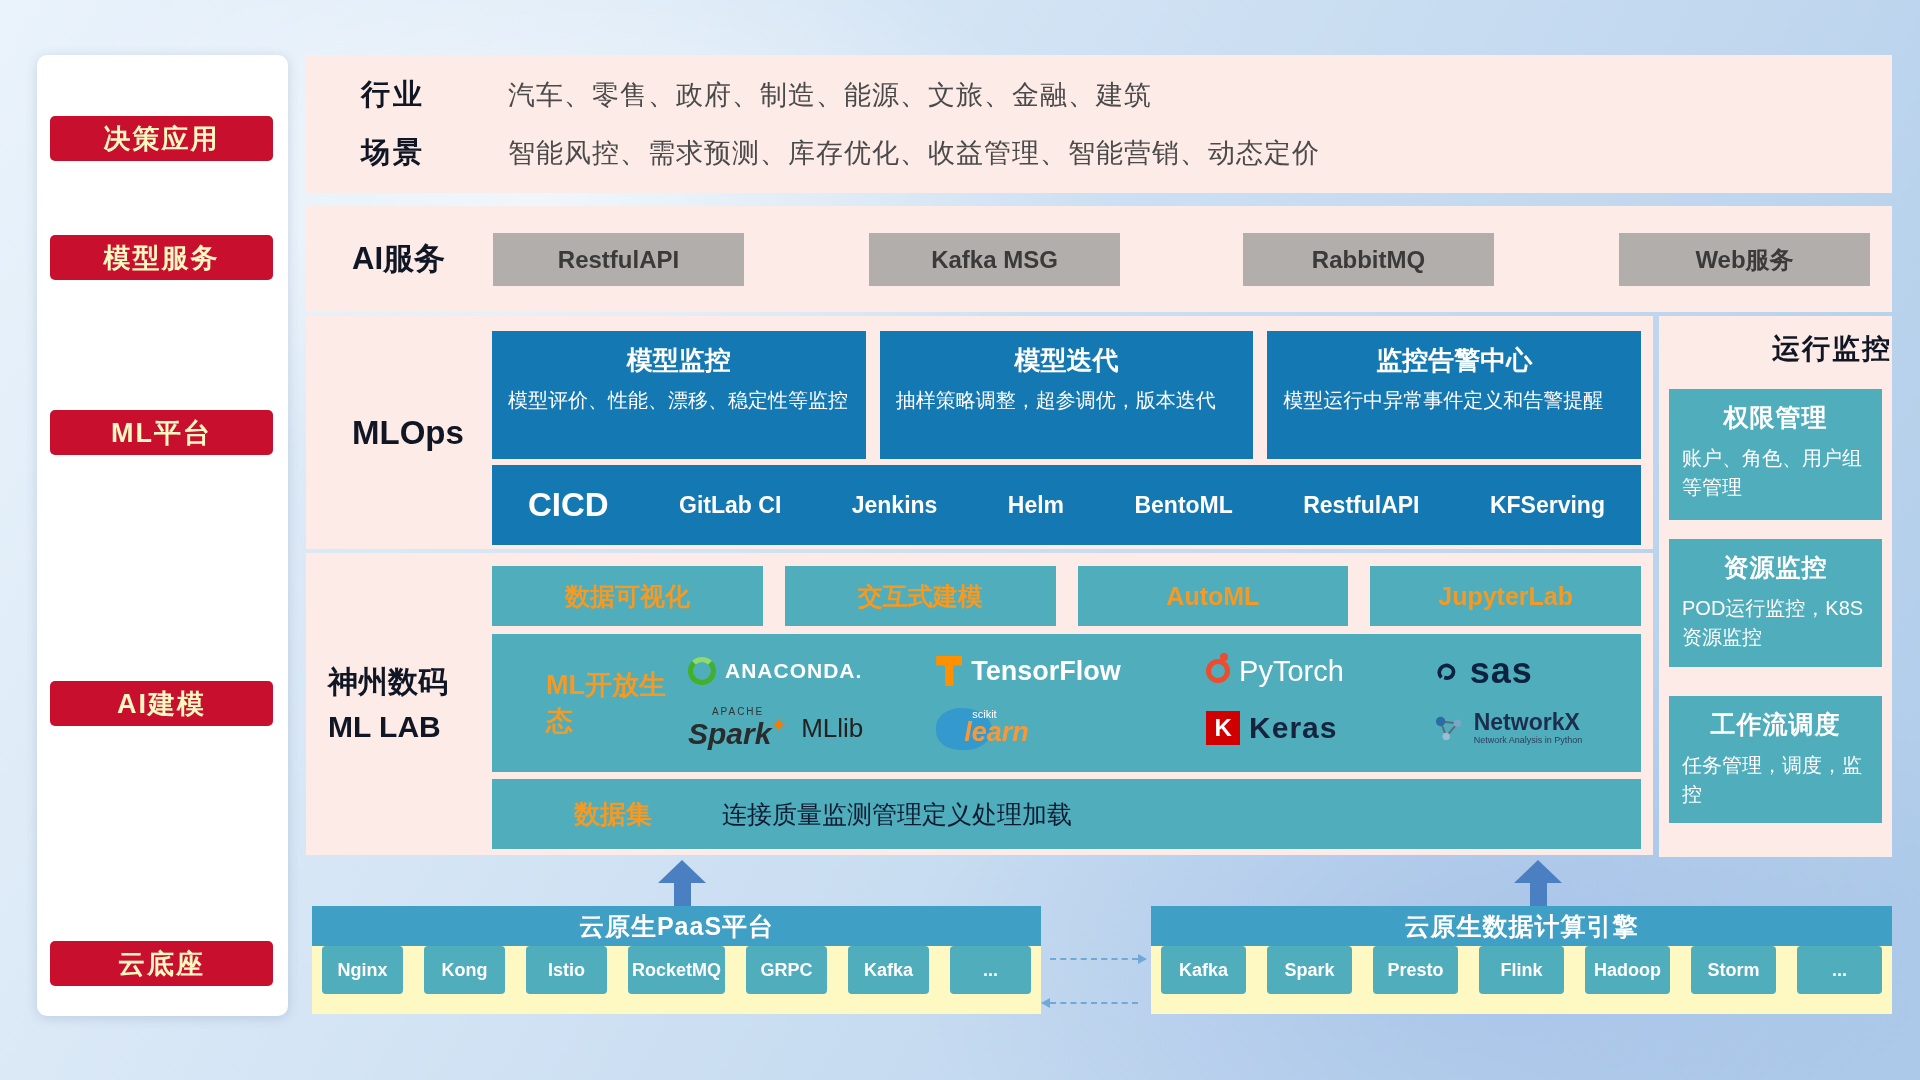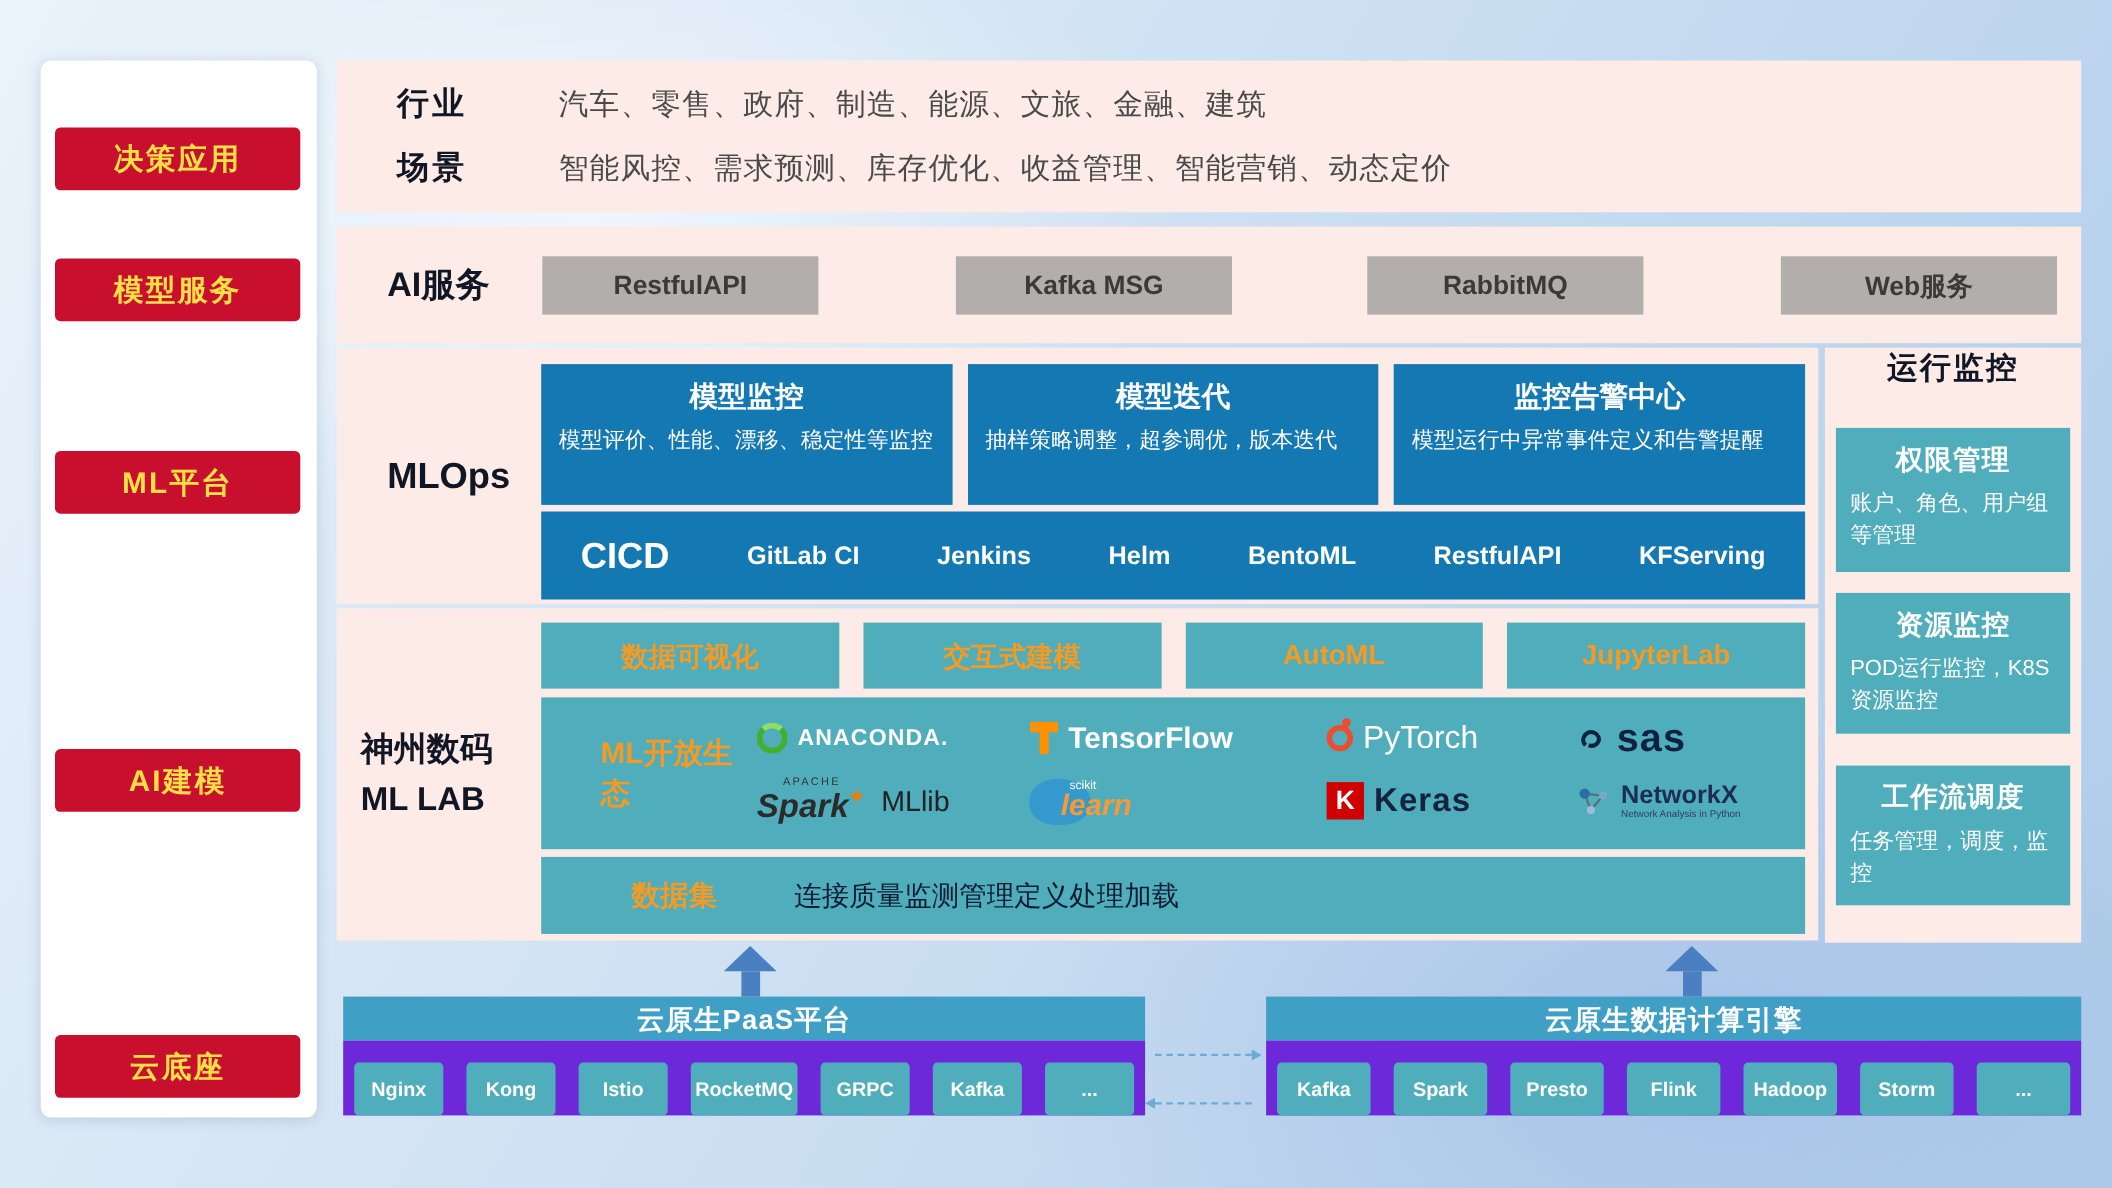--- a/index.html
+++ b/index.html
@@ -11,22 +11,22 @@
     color: #16233f;
   }
   .stage { position:absolute; inset:0; }
   .stage::before { content:""; position:absolute; inset:0; pointer-events:none;
     background: radial-gradient(ellipse 900px 480px at 28% 18%, rgba(255,255,255,.6), transparent 60%),
                 radial-gradient(ellipse 900px 520px at 78% 88%, rgba(140,170,225,.35), transparent 65%); }
 
   
   .rail { position:absolute; left:37px; top:55px; width:251px; height:961px; background:#fff;
           border-radius:10px; box-shadow:0 2px 12px rgba(50,80,120,.18); }
-  .rail-badge { position:absolute; left:13px; width:223px; height:57px; background:var(--red,#c8102e);
-          color:#fde047; font-size:27px; font-weight:bold; letter-spacing:2px; border-radius:5px;
+  .rail-badge { position:absolute; left:13px; width:223px; height:45px; background:var(--red,#c8102e);
+          color:#fef9c3; font-size:27px; font-weight:bold; letter-spacing:2px; border-radius:5px;
           display:flex; align-items:center; justify-content:center; }
 
   .panel { position:absolute; background:var(--pink,#fcebe6); }
 
   
   .industry { left:306px; top:55px; width:1586px; height:138px; padding:20px 10px 20px 55px;
               display:flex; flex-direction:column; justify-content:space-between; }
   .ind-row { display:flex; align-items:center; }
   .ind-label { width:147px; font-size:29px; font-weight:bold; color:#101624; letter-spacing:3px; }
   .ind-value { font-size:27px; color:#4a4a4a; letter-spacing:1px; }
@@ -47,21 +47,21 @@
   .blue-card { flex:1; background:var(--blue,#1478b2); color:#fff; padding:8px 16px; }
   .blue-card .t { text-align:center; font-size:26px; font-weight:bold; margin:4px 0 8px; }
   .blue-card .d { font-size:20px; line-height:1.4; }
   .cicd { position:absolute; left:186px; top:149px; width:1149px; height:80px; background:var(--blue,#1478b2);
           color:#fff; display:flex; align-items:center; justify-content:space-between; padding:0 36px; }
   .cicd-title { font-size:33px; font-weight:bold; }
   .ci { font-size:23px; font-weight:600; }
 
   
   .monitor { left:1659px; top:316px; width:233px; height:541px; }
-  .monitor-title { text-align:center; font-size:28px; font-weight:bold; color:#101624; letter-spacing:2px; }
+  .monitor-title { margin-top:14px; text-align:right; font-size:28px; font-weight:bold; color:#101624; letter-spacing:2px; }
   .mon-card { position:absolute; left:10px; width:213px; background:var(--teal,#4fadbc); color:#fff; padding:12px 13px; }
   .mon-card .t { text-align:center; font-size:25px; font-weight:bold; margin-bottom:10px; letter-spacing:1px; }
   .mon-card .d { font-size:20px; line-height:1.45; }
 
   
   .mllab { left:306px; top:553px; width:1347px; height:302px; }
   .mllab-label { position:absolute; left:22px; top:50%; transform:translateY(-50%); width:160px;
                  font-size:30px; font-weight:bold; color:#101624; line-height:1.5; }
   .tools { position:absolute; left:186px; top:13px; width:1149px; height:60px; display:flex; gap:22px; }
   .tool-btn { flex:1; background:var(--teal,#4fadbc); color:var(--orange,#f59a23);
@@ -100,22 +100,22 @@
   .nx-sub { display:block; font-size:9px; color:#2e3f5c; }
   .dataset { position:absolute; left:186px; top:226px; width:1149px; height:70px; background:var(--teal,#4fadbc);
              display:flex; align-items:center; }
   .ds-label { padding-left:82px; width:230px; color:var(--orange,#f59a23); font-size:26px; font-weight:bold; }
   .ds-items { flex:1; display:flex; justify-content:flex-start; font-size:25px; color:#0d1c33; padding-right:30px; }
 
   
   .cloud-header { position:absolute; top:906px; height:40px; background:var(--teal-header,#3f9fc4);
                   color:#fff; font-size:25px; font-weight:bold; letter-spacing:1px;
                   display:flex; align-items:center; justify-content:center; }
-  .cloud-strip { position:absolute; top:946px; height:68px; background:#6d28d9;
-                 display:flex; align-items:flex-end; gap:21px; padding:0 10px; }
+  .cloud-strip { position:absolute; top:946px; height:68px; background:#fef9c3;
+                 display:flex; align-items:flex-start; gap:21px; padding:0 10px; }
   .chip { flex:1; background:var(--teal,#4fadbc); color:#fff; font-size:18px; font-weight:bold;
           height:48px; border-radius:4px; display:flex; align-items:center; justify-content:center;
           text-align:center; line-height:1.05; padding:0 4px; }
   .paas-header { left:312px; width:729px; }
   .paas-strip  { left:312px; width:729px; }
   .engine-header { left:1151px; width:741px; }
   .engine-strip  { left:1151px; width:741px; }
 
   
   .up-arrow { position:absolute; width:48px; top:860px; }

